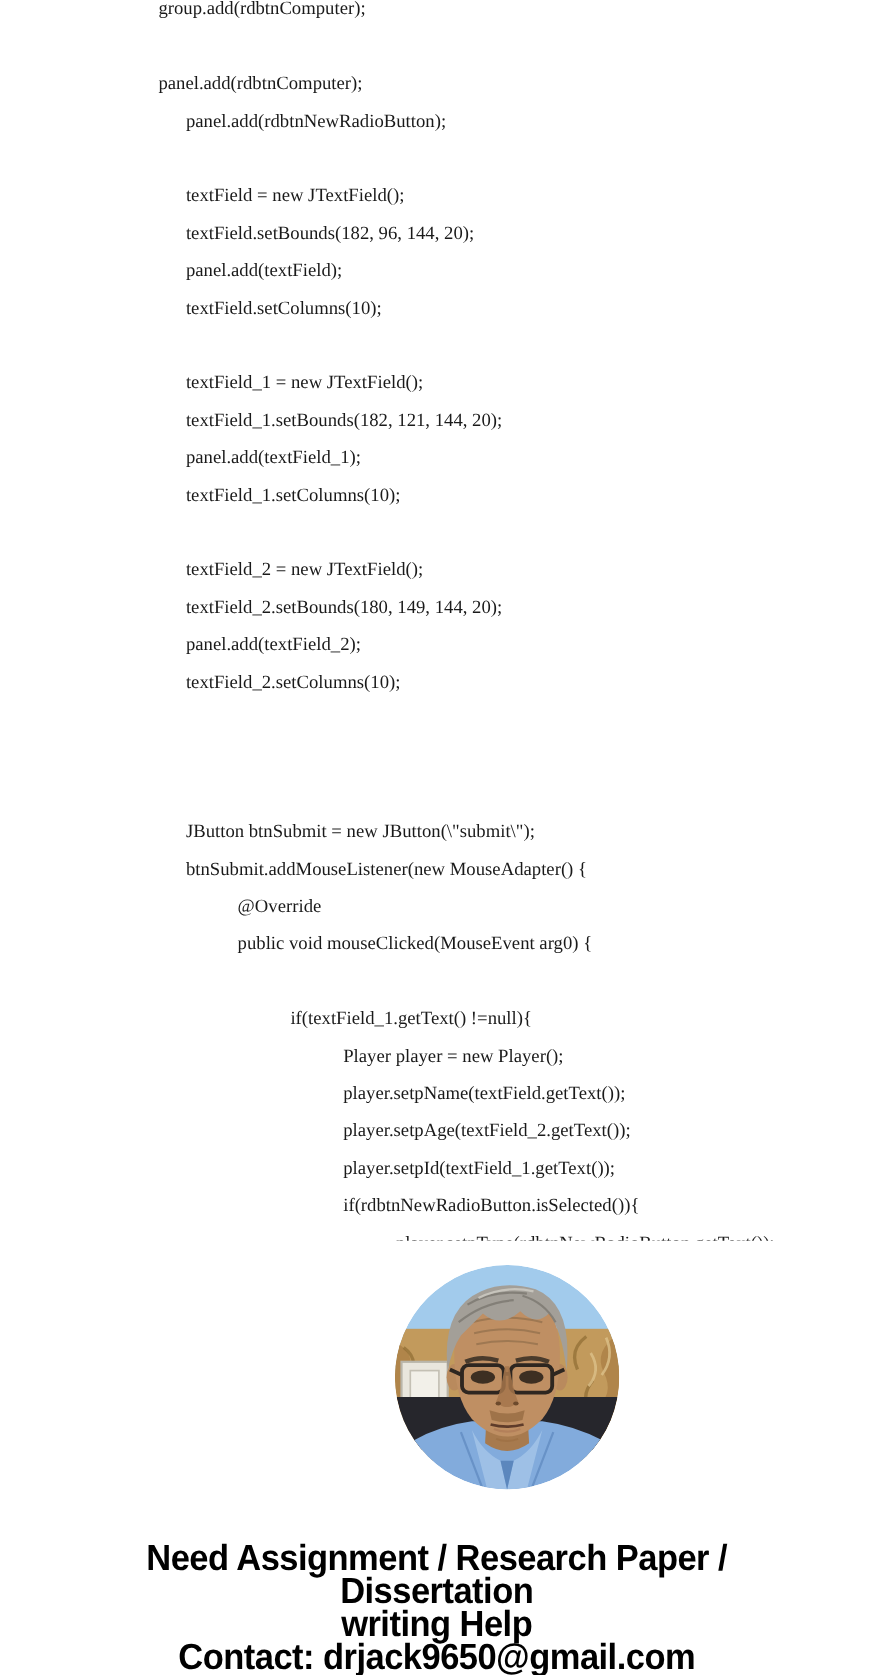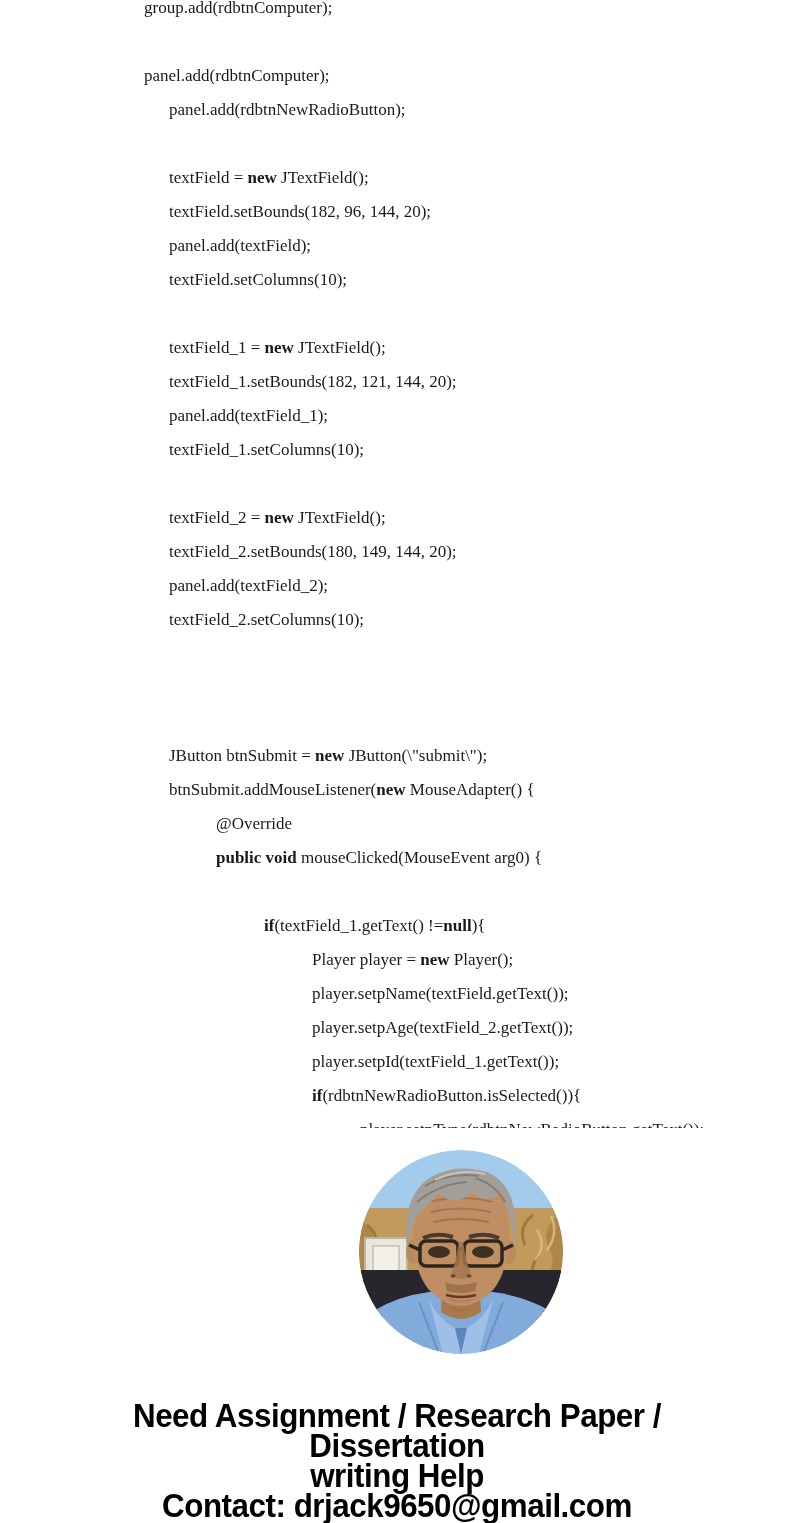--- a/index.html
+++ b/index.html
@@ -14,21 +14,21 @@
   .code-listing{
     position:absolute;
     top:-9px;left:0;right:0;
     font-size:17px;
     line-height:34px;
     color:#1a1a1a;
     white-space:pre;
   }
   .code-line{height:34px;}
   .code-line.clipped{height:15px;overflow:hidden;}
-  .code-line .kw{font-weight:bold;}
+  .code-line .kw{font-weight:normal;}
   .portrait-wrap{
     position:absolute;
     left:295px;top:1150px;
     width:204px;height:204px;
     border-radius:50%;
     overflow:hidden;
   }
   .footer-ad{
     position:absolute;
     left:0;right:0;top:1401px;

